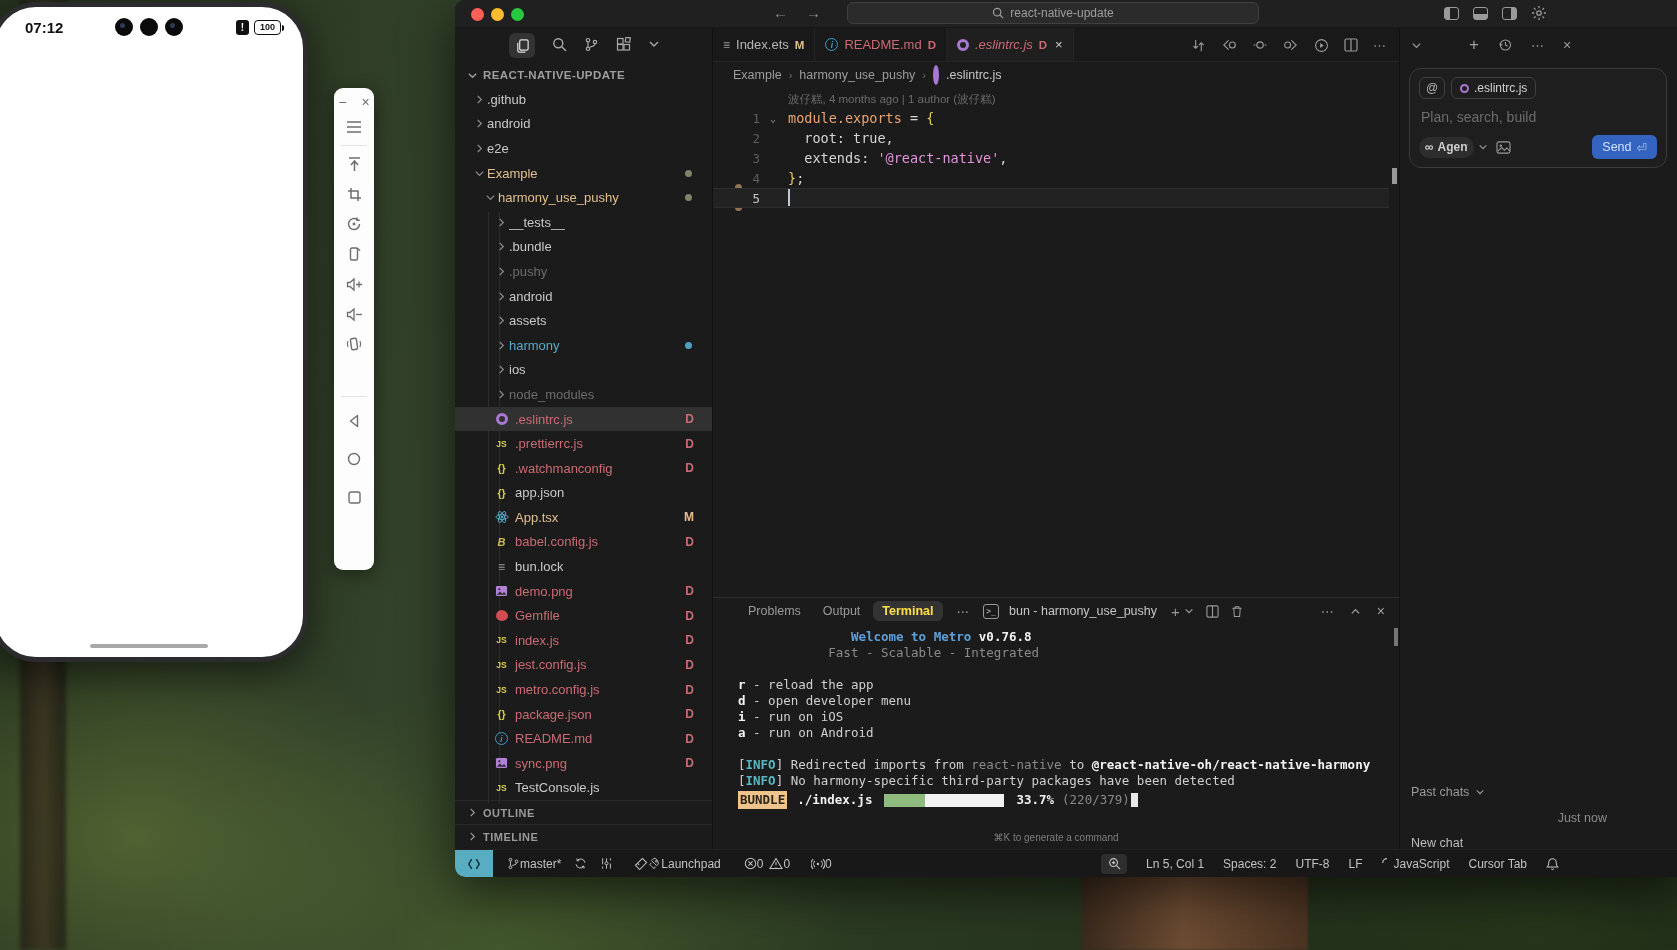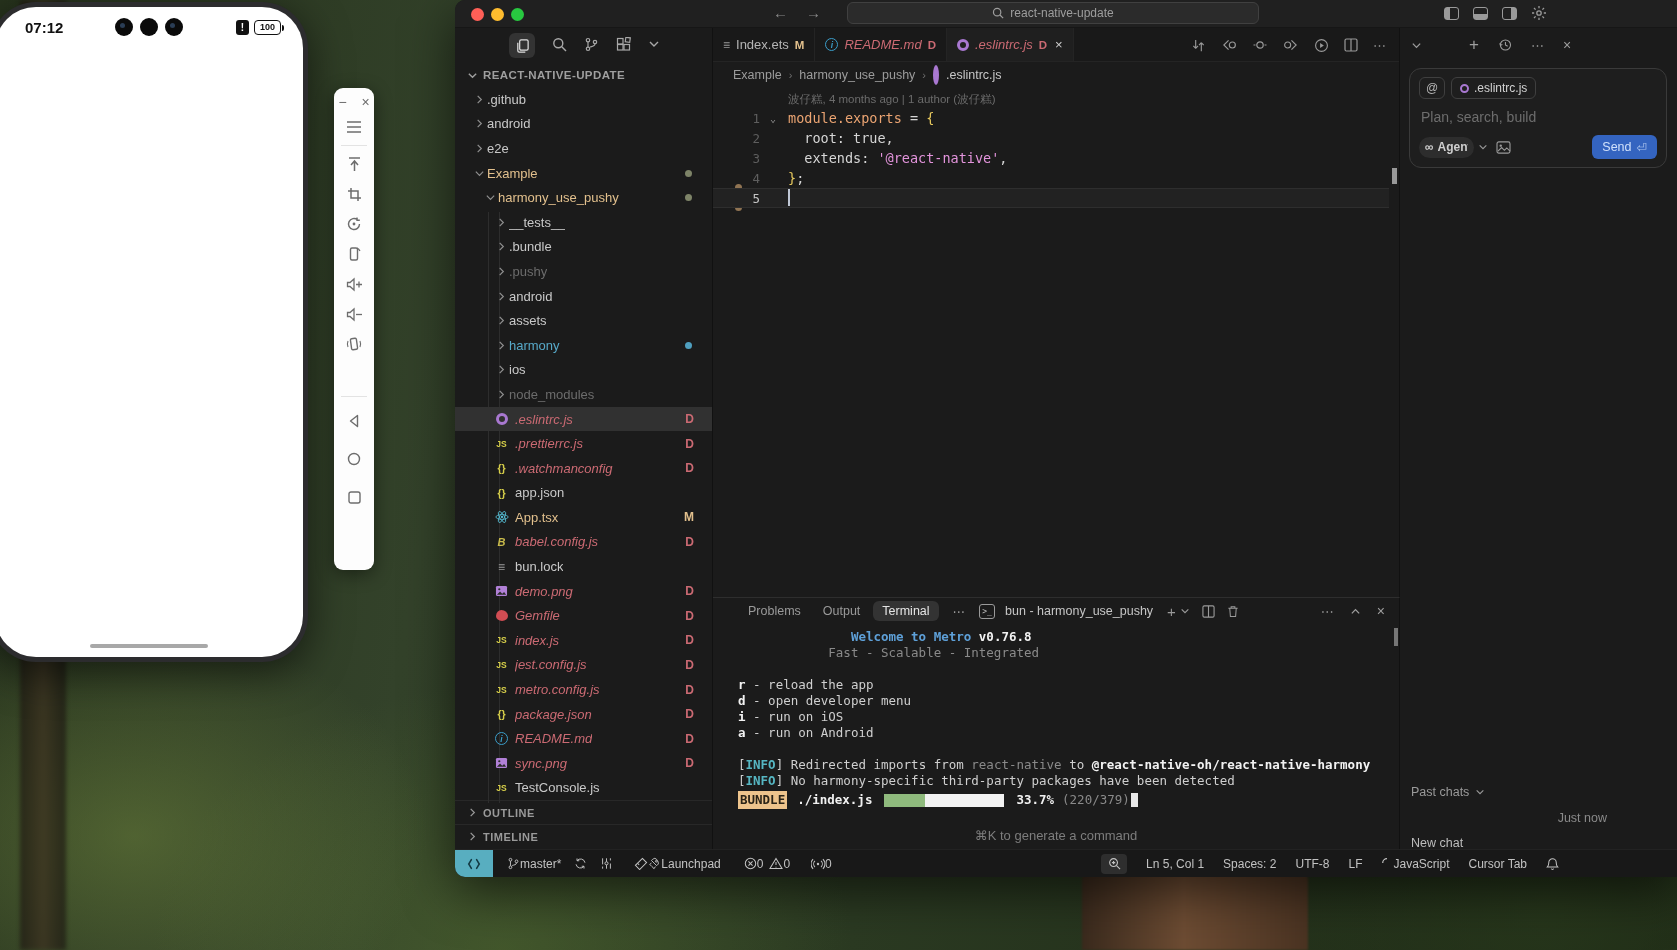--- a/index.html
+++ b/index.html
@@ -89,21 +89,21 @@
   .exp-header { height:24px; display:flex; align-items:center; gap:5px; padding-left:12px; font-size:11.5px; font-weight:bold; letter-spacing:.4px; color:#9f9f9f; }
   .exp-rows { position:relative; }
   .exp-row { position:relative; height:24.6px; display:flex; align-items:center; font-size:13px; color:#c9c9c9; cursor:default;text-align:center; }
   .exp-row.sel { background:#313131; }
   .exp-chev { width:16px; display:flex; justify-content:center; color:#8f8f8f; flex:none; }
   .exp-icon { width:17px; margin-right:5px; display:flex; justify-content:center; align-items:center; flex:none; }
   .exp-label { white-space:nowrap; overflow:hidden; }
   .exp-badge { position:absolute; right:18px; font-size:12px; font-weight:600; }
   .exp-dot { position:absolute; right:20px; width:7px; height:7px; border-radius:50%; }
   .guide { position:absolute; width:1px; background:#2d2d2d; }
-  .c-del { color:#cb6a73;font-style:italic; } .c-mod { color:#e2c08d; } .c-ign { color:#6c6c6c; } .c-harm { color:#57a9c9; } 
+  .c-del { color:#cb6a73; } .c-mod { color:#e2c08d; } .c-ign { color:#6c6c6c; } .c-harm { color:#57a9c9; } 
   .b-del { color:#cb6a73; } .b-mod { color:#e2c08d; }
   .sect { height:24px; display:flex; align-items:center; gap:5px; padding-left:12px; font-size:11px; font-weight:bold; letter-spacing:.5px; color:#9a9a9a; border-top:1px solid #282828; }
 
   
   .fi-js { font-size:8.5px; font-weight:bold; color:#d7cf4a; letter-spacing:0; }
   .fi-braces { font-size:10.5px; font-weight:bold; color:#d7cf4a; }
   .fi-lines { font-size:12px; color:#9a9a9a; }
   .fi-babel { font-size:11px; font-weight:bold; font-style:italic; color:#c9bb4b; }
   .fi-eslint { width:12px; height:12px; border:3px solid #a978d1; border-radius:50%; }
   .fi-info { width:13px; height:13px; border:1.4px solid #3b9dc9; border-radius:50%; color:#3b9dc9; font-size:8.5px; font-weight:bold; font-style:italic; display:flex; align-items:center; justify-content:center; }
@@ -129,38 +129,38 @@
   .t-orange { color:#eba472; } .t-yellow { color:#e7c95e; } .t-pink { color:#e394dc; } .t-fg { color:#d6d6d6; }
   .active-line { position:absolute; left:0; right:10px; height:20px; background:#222222; border-top:1px solid #2e2e2e; border-bottom:1px solid #2e2e2e; }
   .caret { position:absolute; width:2px; height:17px; background:#bfc7d5; }
   .gutter-dot { position:absolute; left:22px; width:7px; height:7px; border-radius:50%; background:#907453; }
   .ed-scroll { position:absolute; right:2px; top:80px; width:5px; height:16px; background:rgba(255,255,255,.55); }
 
   
   .terminal { position:absolute; left:258px; top:597px; width:687px; height:252px; background:#1b1b1b; border-top:1px solid #2e2e2e; border-right:1px solid #111; }
   .term-head { height:26px; display:flex; align-items:center; padding-left:26px; gap:4px; color:#9a9a9a; font-size:12.5px; }
   .term-tab { padding:3px 9px; border-radius:6px; }
-  .term-tab.on { background:#333333; color:#e5e5e5; font-weight:400; }
+  .term-tab.on { background:#333333; color:#fde047; font-weight:700; }
   .term-more { margin:0 10px; color:#9a9a9a; }
   .bun-ic { width:16px; height:15px; border:1.2px solid #9a9a9a; border-radius:3px; font-size:8px; line-height:13px; text-align:center; color:#bbb; font-family:"DejaVu Sans Mono",monospace; }
   .term-session { color:#c6c6c6; margin-left:6px; }
   .term-acts { position:absolute; right:14px; top:5px; display:flex; gap:16px; color:#a0a0a0; align-items:center; }
   .term-body { position:relative; margin-top:5px; padding-left:25px; font-family:"DejaVu Sans Mono",monospace; font-size:12.5px; line-height:16px; color:#cfcfcf; }
   .tline { white-space:pre; height:16px; }
   .s-fg { color:#cfcfcf; } .s-dim { color:#8a8a8a; }
   .s-blue-b { color:#5ea0d8; font-weight:bold; } .s-white-b { color:#f2f2f2; font-weight:bold; } .s-cyan-b { color:#56b6c2; font-weight:bold; }
   .bundle-row { display:flex; align-items:center; height:18px; margin-top:2px; }
   .bundle-chip { background:#eec48c; color:#2b2417; font-weight:bold; padding:1px 2px; }
   .bundle-file { font-weight:bold; color:#f0f0f0; margin-left:10px; }
   .pbar { width:120px; height:13px; background:#f2f2f2; margin-left:12px; position:relative; }
   .pbar-fill { position:absolute; left:0; top:0; bottom:0; background:#8fba7d; }
   .bundle-pct { font-weight:bold; color:#f0f0f0; margin-left:12px; }
   .bundle-count { color:#8a8a8a; margin-left:8px; }
   .blockcur { display:inline-block; width:7px; height:14px; background:#e8e8e8; vertical-align:middle; margin-left:1px; }
-  .term-hint { position:absolute; left:0; right:0; bottom:6px; text-align:center; color:#7d7d7d; font-size:13px; font-family:"Liberation Sans",sans-serif; }
+  .term-hint { position:absolute; left:0; right:0; bottom:6px; text-align:center; color:#7d7d7d; font-size:10px; font-family:"Liberation Sans",sans-serif; }
   .term-scroll { position:absolute; right:1px; top:30px; width:4px; height:18px; background:rgba(255,255,255,.4); }
 
   
   .rightpanel { position:absolute; left:945px; top:28px; width:277px; bottom:28px; background:#1b1b1b; }
   .rp-head { height:34px; display:flex; align-items:center; gap:19px; padding-left:11px; color:#9e9e9e; }
   .chat-card { position:absolute; left:9px; top:40px; width:258px; height:100px; border:1px solid #3a3a3a; border-radius:12px; background:#1e1e1e; }
   .chip-row { display:flex; gap:6px; padding:8px 0 0 9px; align-items:center; }
   .at-chip { width:26px; height:22px; border:1px solid #3f3f3f; border-radius:6px; color:#b5b5b5; font-size:12px; display:flex; align-items:center; justify-content:center; }
   .ctx-chip { height:22px; border:1px solid #3f3f3f; border-radius:6px; display:flex; align-items:center; gap:5px; padding:0 8px; color:#d2d2d2; font-size:12px; }
   .ctx-chip .fi-eslint { width:9px; height:9px; border-width:2.5px; }

